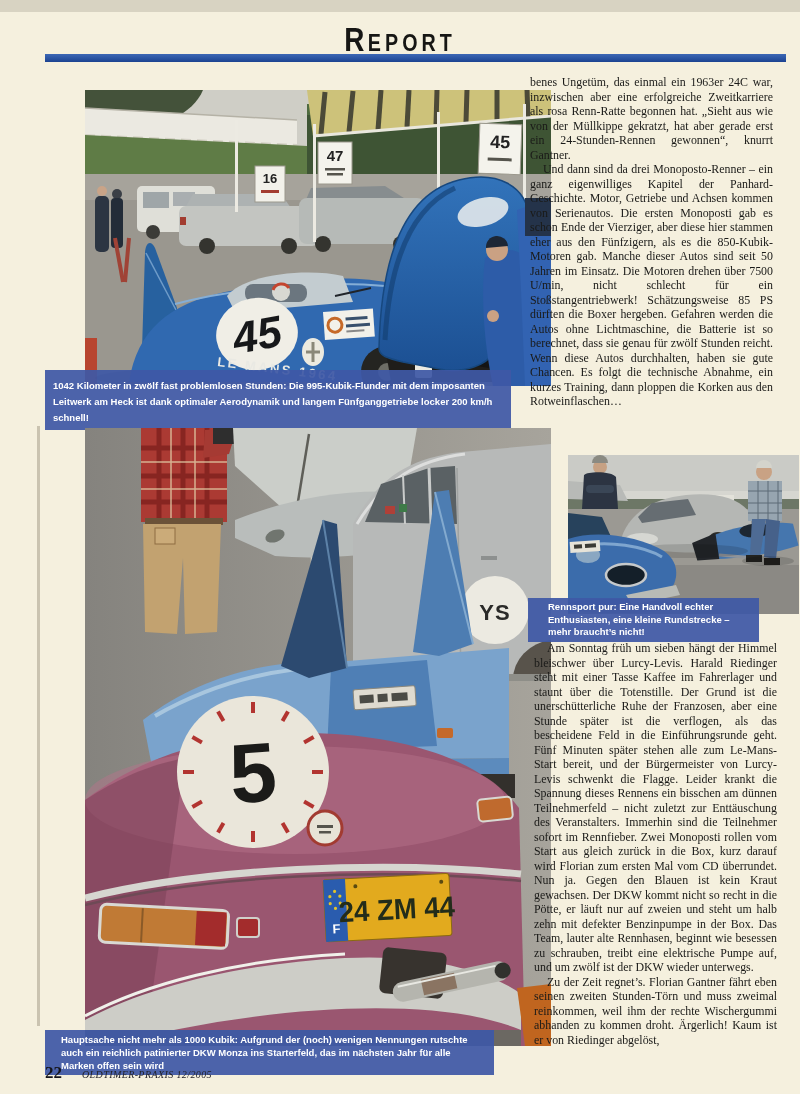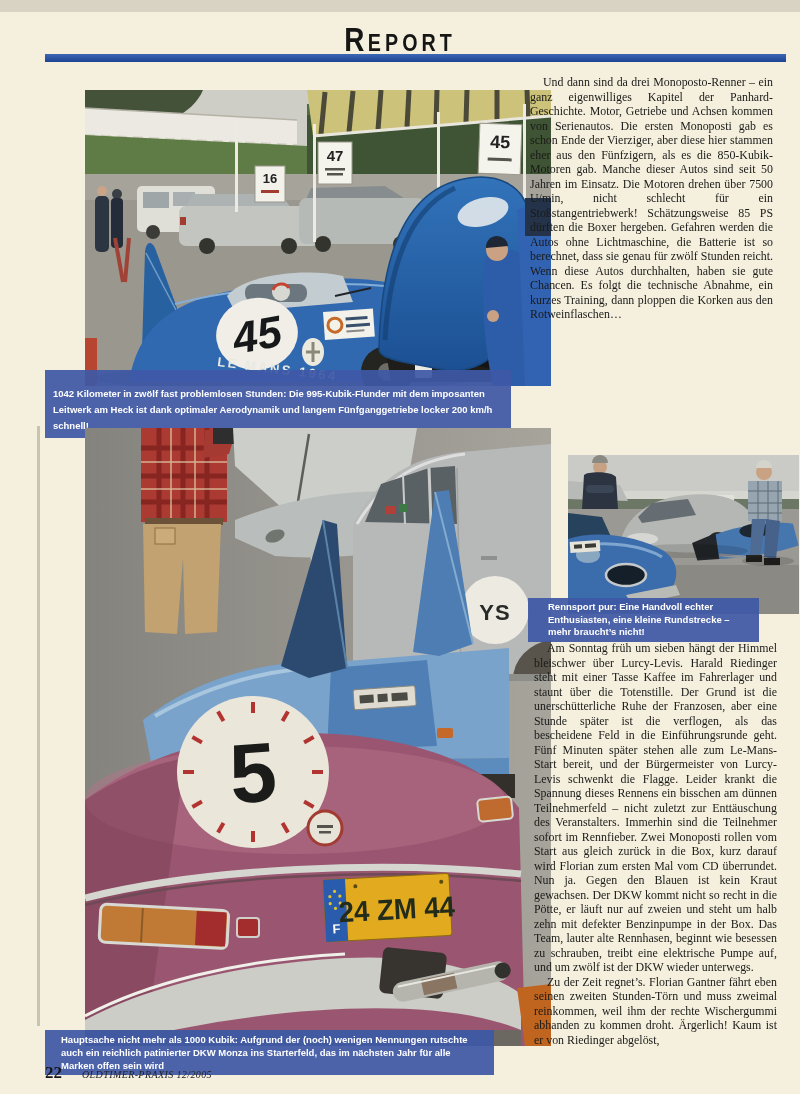--- a/index.html
+++ b/index.html
@@ -21,21 +21,21 @@
   #photo1{left:45px;top:62px;width:466px;height:296px;}
   #photo2{left:45px;top:400px;width:466px;height:618px;}
   #photo3{left:528px;top:427px;width:231px;height:159px;}
   .scanline{position:absolute;left:37px;top:414px;width:3px;height:600px;background:#b2ab96;opacity:.65;}
   
   .cap{
     position:absolute;box-sizing:border-box;background:rgba(62,88,166,.93);
     color:#ffffff;font-family:"Liberation Sans",sans-serif;font-weight:700;
     text-align:left;
   }
-  #cap1{left:45px;top:358px;width:466px;min-height:42px;font-size:9.5px;line-height:16px;padding:16px 8px 4px;}
+  #cap1{left:45px;top:358px;width:466px;min-height:42px;font-size:9.5px;line-height:16px;padding:8px 8px 4px;}
   #cap2{left:45px;top:1018px;width:449px;min-height:32px;font-size:9.5px;line-height:13px;padding:3px 16px;}
   #cap3{left:528px;top:586px;width:231px;min-height:30px;font-size:9.5px;line-height:12.5px;padding:3px 20px;}
   
   .col{position:absolute;width:243px;font-size:11.9px;line-height:14.5px;text-align:justify;hyphens:auto;-webkit-hyphens:auto;}
   #col1{left:530px;top:63px;height:360px;}
   #col2{left:534px;top:629px;height:430px;}
   .col p{margin:0;}
   .col p.indent{text-indent:13px;}
   
   .pagefoot{position:absolute;left:45px;top:1051px;display:flex;align-items:baseline;gap:20px;}
@@ -399,20 +399,21 @@
             <rect x="17" y="89" width="11" height="4" fill="#3a3a34"></rect>
         </g>
         <polygon points="58,140 108,130 112,140 64,150" fill="#b9bbb6"></polygon>
         <ellipse cx="50" cy="151" rx="58" ry="7" fill="rgba(0,0,0,0.18)"></ellipse>
       </g>
     </svg>
   </figure>
   <figcaption class="cap" id="cap3">Rennsport pur: Eine Handvoll echter Enthusiasten, eine kleine Rundstrecke – mehr braucht’s nicht!</figcaption>
 
   <div class="col" id="col1">
+    <p>benes Ungetüm, das einmal ein 1963er 24C war, inzwischen aber eine erfolgreiche Zweitkarriere als rosa Renn-Ratte begonnen hat. „Sieht aus wie von der Müllkippe gekratzt, hat aber gerade erst ein 24-Stunden-Rennen gewonnen“, knurrt Gantner.</p>
     <p class="indent">Und dann sind da drei Monoposto-Renner – ein ganz eigenwilliges Kapitel der Panhard-Geschichte. Motor, Getriebe und Achsen kommen von Serienautos. Die ersten Monoposti gab es schon Ende der Vierziger, aber diese hier stammen eher aus den Fünfzigern, als es die 850-Kubik-Motoren gab. Manche dieser Autos sind seit 50 Jahren im Einsatz. Die Motoren drehen über 7500 U/min, nicht schlecht für ein Stoßstangentriebwerk! Schätzungsweise 85 PS dürften die Boxer hergeben. Gefahren werden die Autos ohne Lichtmaschine, die Batterie ist so berechnet, dass sie genau für zwölf Stunden reicht. Wenn diese Autos durchhalten, haben sie gute Chancen. Es folgt die technische Abnahme, ein kurzes Training, dann ploppen die Korken aus den Rotweinflaschen…</p>
   </div>
   <div class="col" id="col2">
     <p class="indent">Am Sonntag früh um sieben hängt der Himmel bleischwer über Lurcy-Levis. Harald Riedinger steht mit einer Tasse Kaffee im Fahrerlager und staunt über die Totenstille. Der Grund ist die unerschütterliche Ruhe der Franzosen, aber eine Stunde später ist die verflogen, als das bescheidene Feld in die Einführungsrunde geht. Fünf Minuten später stehen alle zum Le-Mans-Start bereit, und der Bürgermeister von Lurcy-Levis schwenkt die Flagge. Leider krankt die Spannung dieses Rennens ein bisschen am dünnen Teilnehmerfeld – nicht zuletzt zur Enttäuschung des Veranstalters. Immerhin sind die Teilnehmer sofort im Rennfieber. Zwei Monoposti rollen vom Start aus gleich zurück in die Box, kurz darauf wird Florian zum ersten Mal vom CD überrundet. Nun ja. Gegen den Blauen ist kein Kraut gewachsen. Der DKW kommt nicht so recht in die Pötte, er läuft nur auf zweien und steht um halb zehn mit defekter Benzinpumpe in der Box. Das Team, lauter alte Rennhasen, beginnt wie besessen zu schrauben, treibt eine elektrische Pumpe auf, und um zwölf ist der DKW wieder unterwegs.</p>
     <p class="indent">Zu der Zeit regnet’s. Florian Gantner fährt eben seinen zweiten Stunden-Törn und muss zweimal reinkommen, weil ihm der rechte Wischergummi abhanden zu kommen droht. Ärgerlich! Kaum ist er von Riedinger abgelöst,</p>
   </div>
 
   <div class="pagefoot">
     <span class="num">22</span>
     <span class="mag">OLDTIMER-PRAXIS 12/2005</span>

